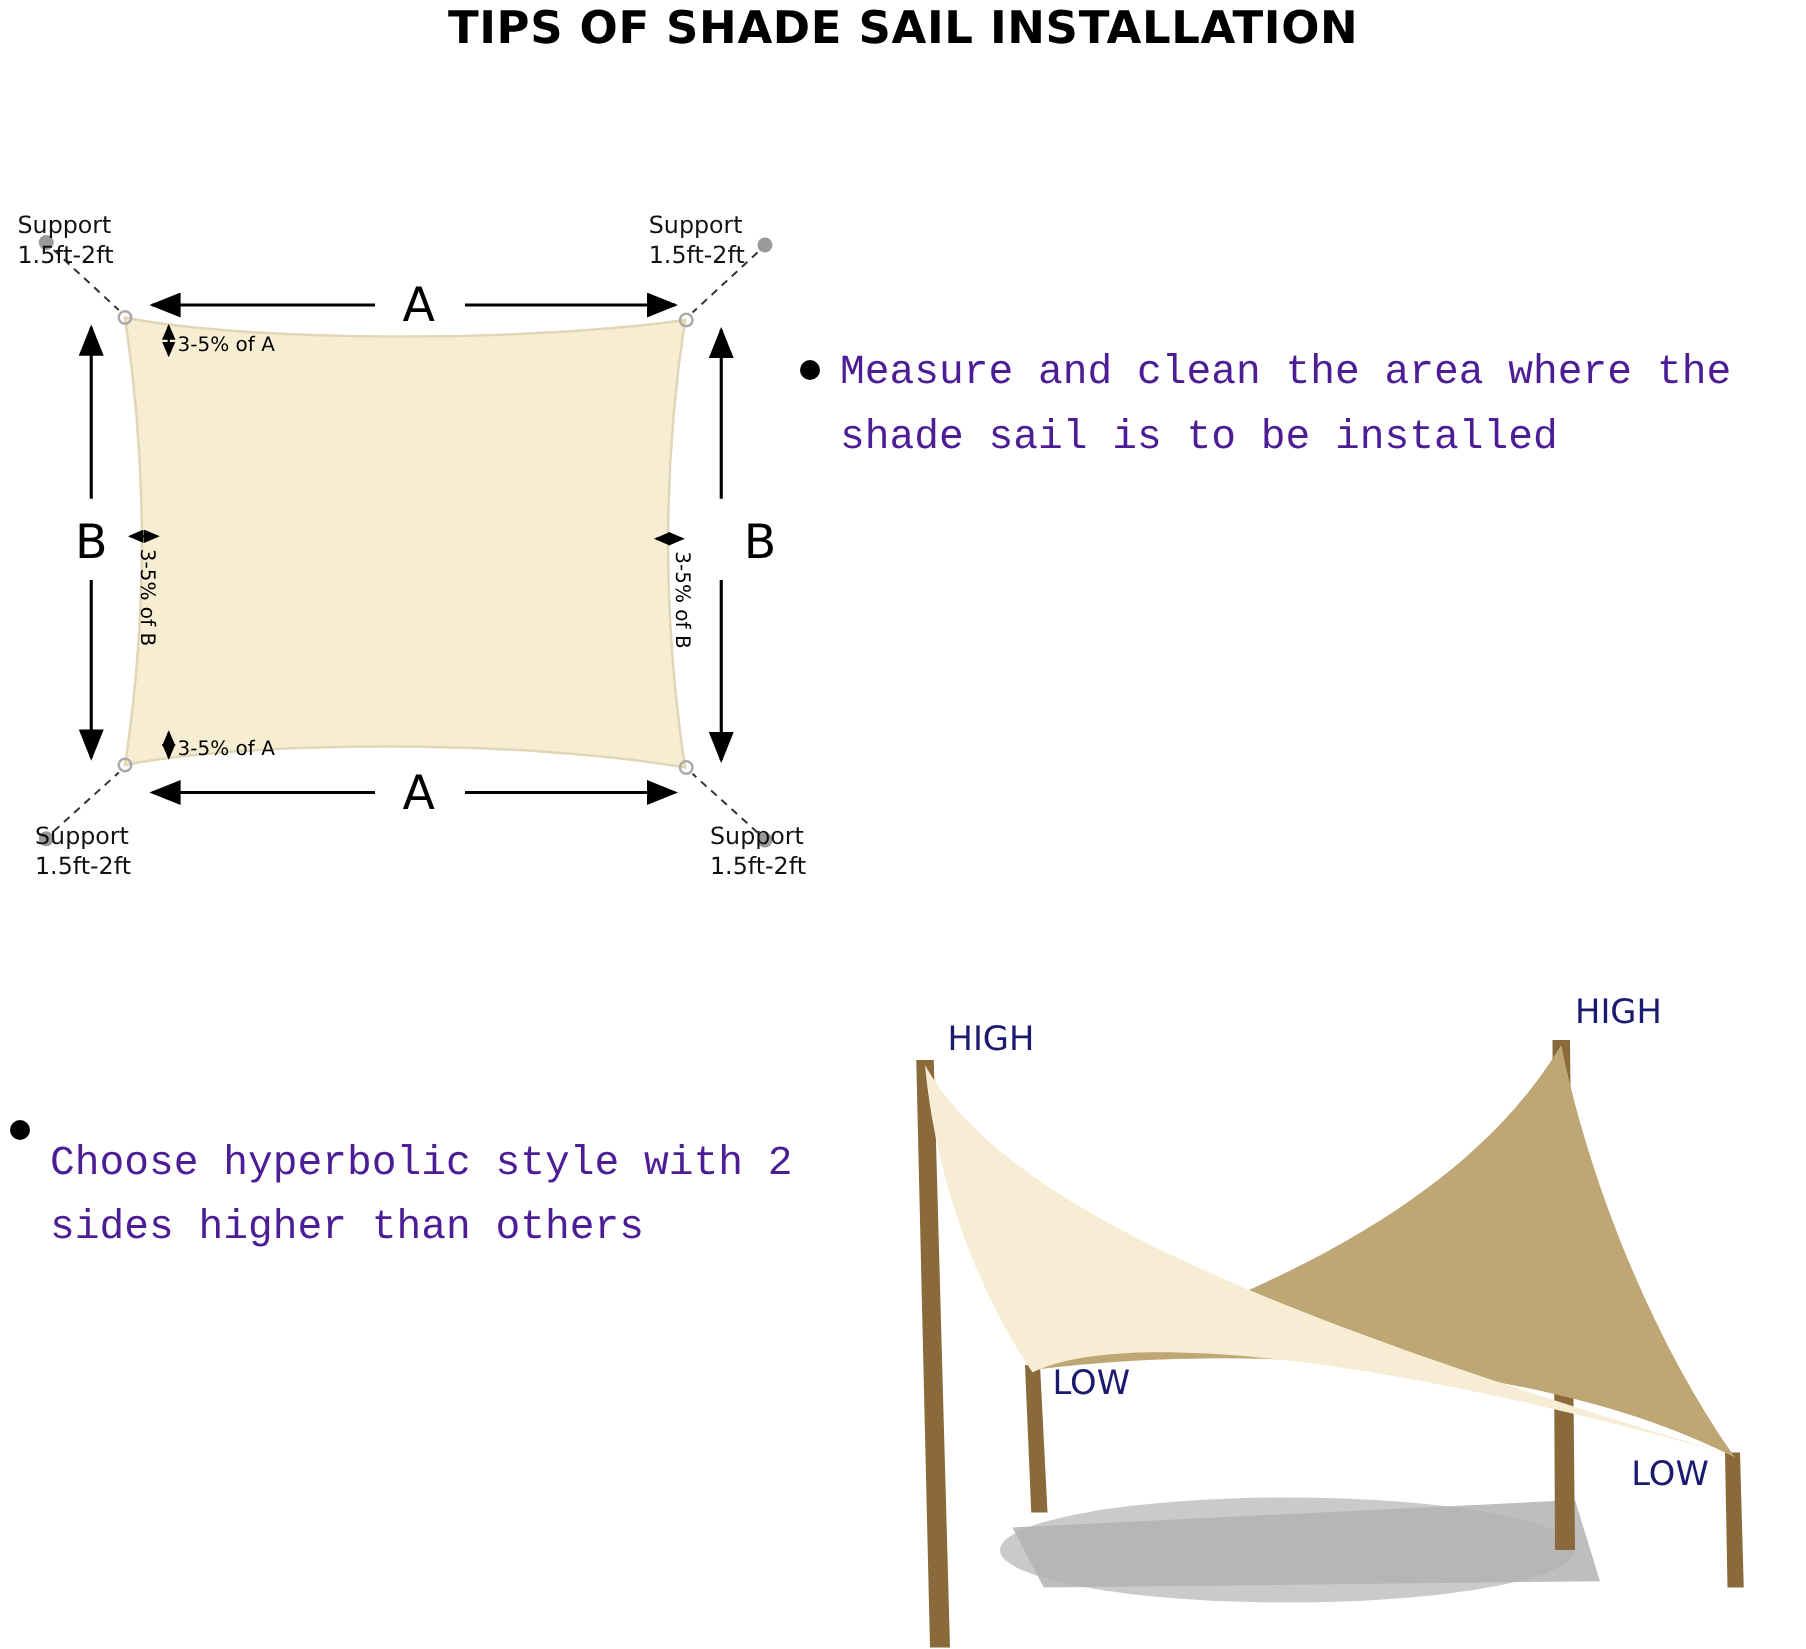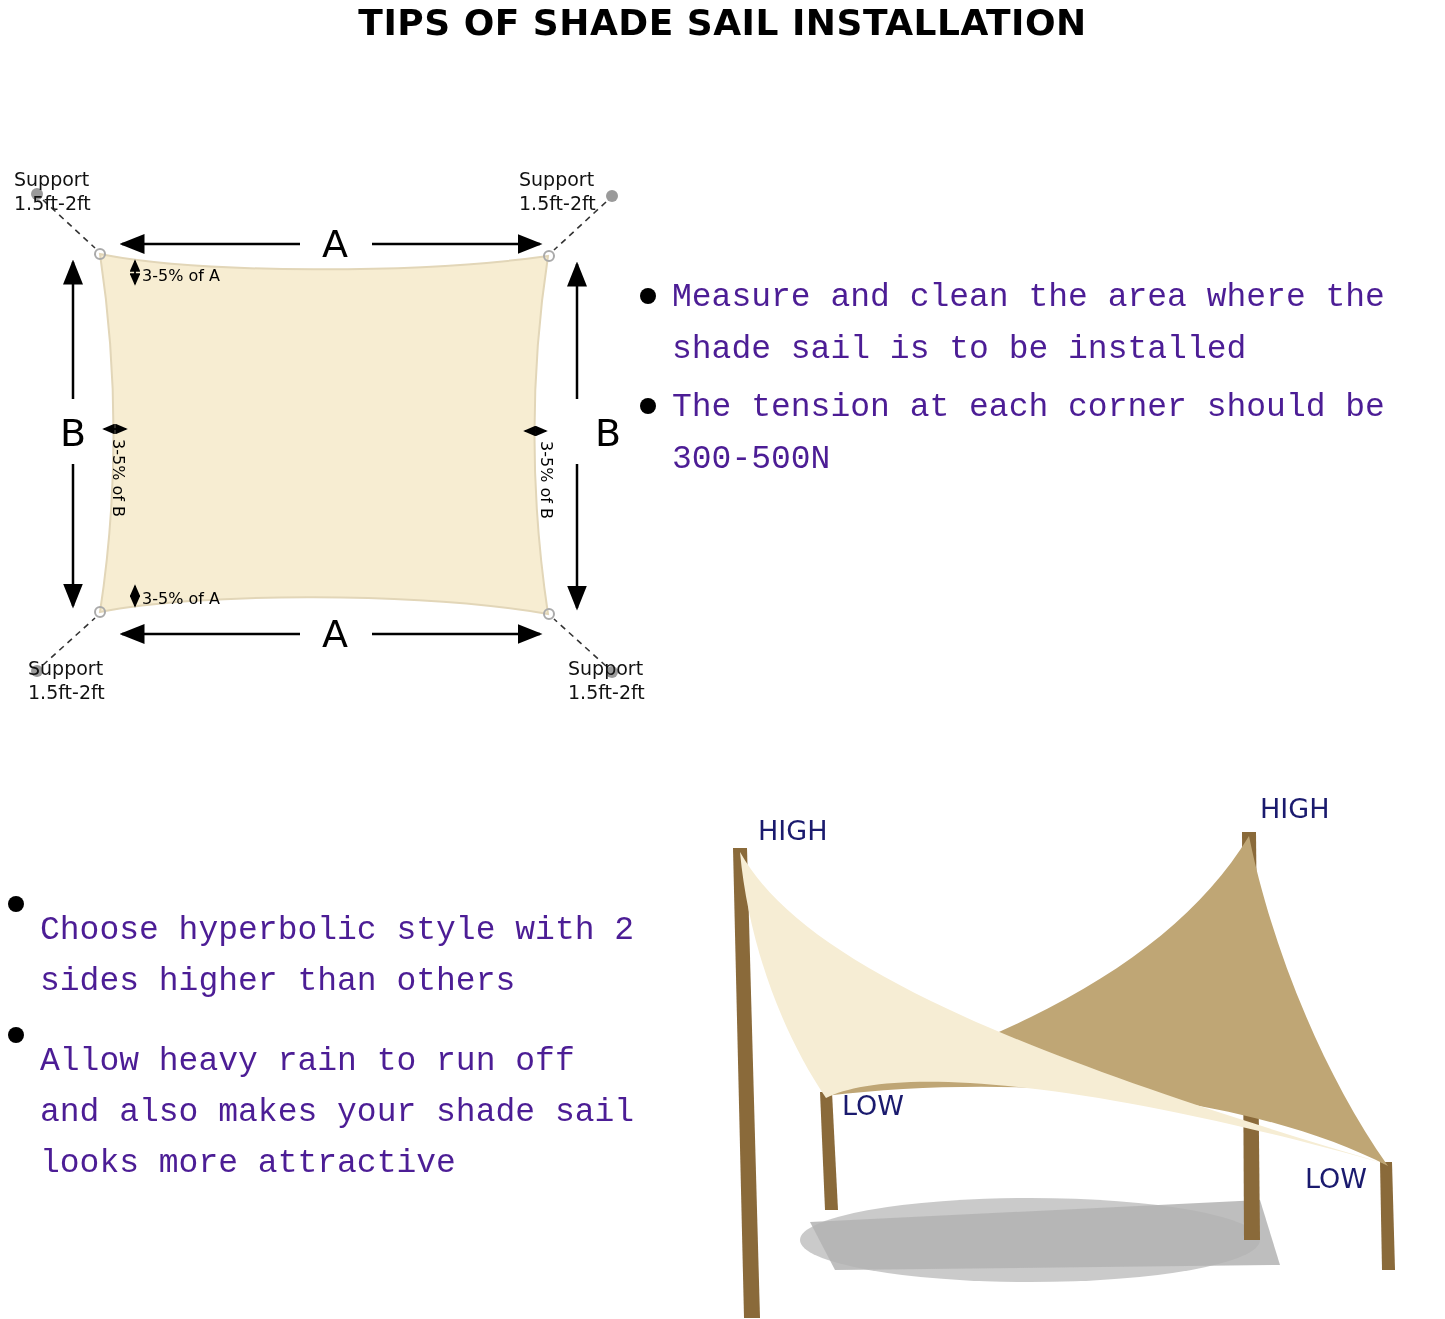--- a/index.html
+++ b/index.html
@@ -181,35 +181,27 @@
     <line x1="525" y1="287" x2="546" y2="287" stroke="#000" stroke-width="1.8" marker-start="url(#arrTailS)" marker-end="url(#arrHeadS)"></line>
     <text x="541" y="297" font-size="16" font-family="DejaVu Sans, sans-serif" fill="#000" transform="rotate(90 541 297)">3-5% of B</text>
   </svg>
 </div>
 
 <div class="top-bullets">
   <div class="bullet-row">
     <span class="bullet-dot"></span>
     <span class="bullet-text">Measure and clean the area where the shade sail is to be installed</span>
   </div>
-  <div class="bullet-row">
-    <span class="bullet-dot"></span>
-    <span class="bullet-text">The tension at each corner should be 300-500N</span>
-  </div>
 </div>
 
 <div class="bottom-bullets">
   <div class="bullet-row">
     <span class="bullet-dot"></span>
     <span class="bullet-text">Choose hyperbolic style with 2 sides higher than others</span>
   </div>
-  <div class="bullet-row">
-    <span class="bullet-dot"></span>
-    <span class="bullet-text">Allow heavy rain to run off and also makes your shade sail looks more attractive</span>
-  </div>
 </div>
 
 <div class="bottom-illustration">
   <svg width="825" height="549" viewBox="0 0 825 549" xmlns="http://www.w3.org/2000/svg">
 
     <ellipse cx="410" cy="470" rx="230" ry="42" fill="#b8b8b8" opacity="0.75"></ellipse>
     <rect x="190" y="432" width="440" height="70" fill="#b8b8b8" opacity="0.0"></rect>
     <path d="M 190 452 L 640 430 L 660 495 L 215 500 Z" fill="#b3b3b3" opacity="0.85"></path>
 
     <path d="M 113 78 L 127 78 L 140 548 L 124 548 Z" fill="#8a6a3a"></path>

